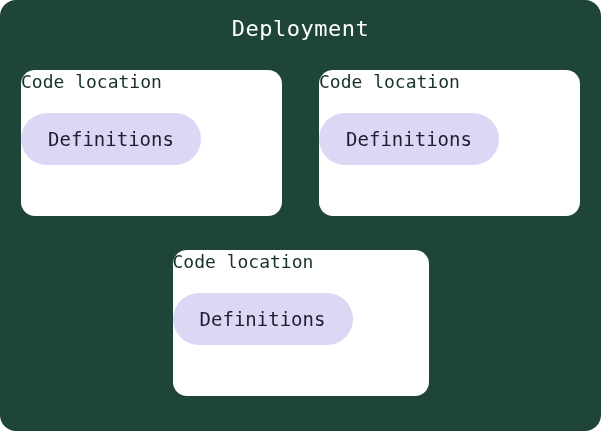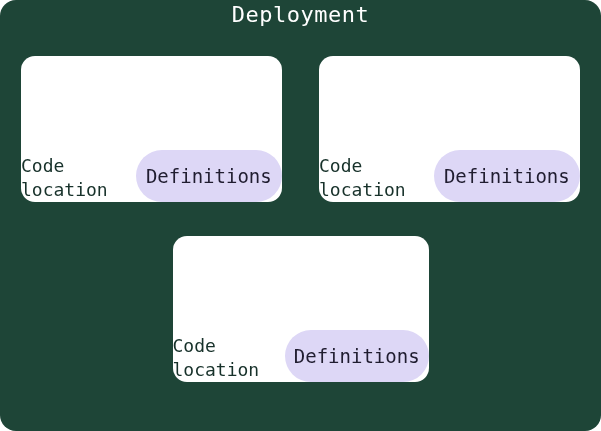--- a/index.html
+++ b/index.html
@@ -11,21 +11,21 @@
     position: relative;
     width: 601px;
     height: 431px;
     box-sizing: border-box;
     border-radius: 16px;
     font-family: "DejaVu Sans Mono", "Liberation Mono", monospace;
     overflow: hidden;
   }
   .title {
     text-align: center;
-    padding-top: 2px;
+    padding-top: 16px;
     font-size: 22px;
     font-weight: 500;
     letter-spacing: 0.5px;
   }
   .row {
     display: flex;
     justify-content: center;
     gap: 37px;
   }
   .row-top {
@@ -34,23 +34,23 @@
   .row-bottom {
     margin-top: 34px;
   }
   .card {
     width: 261px;
     height: 146px;
     background: #ffffff;
     border-radius: 14px;
     box-sizing: border-box;
     display: flex;
-    flex-direction: row;
-    align-items: flex-end;
-    padding-top: 23px;
+    flex-direction: column;
+    align-items: flex-start;
+    padding-top: 0;
   }
   .card-bottom {
     width: 256px;
   }
   .card-label {
     font-size: 18px;
     line-height: 24px;
     font-weight: 500;
   }
   .pill {

